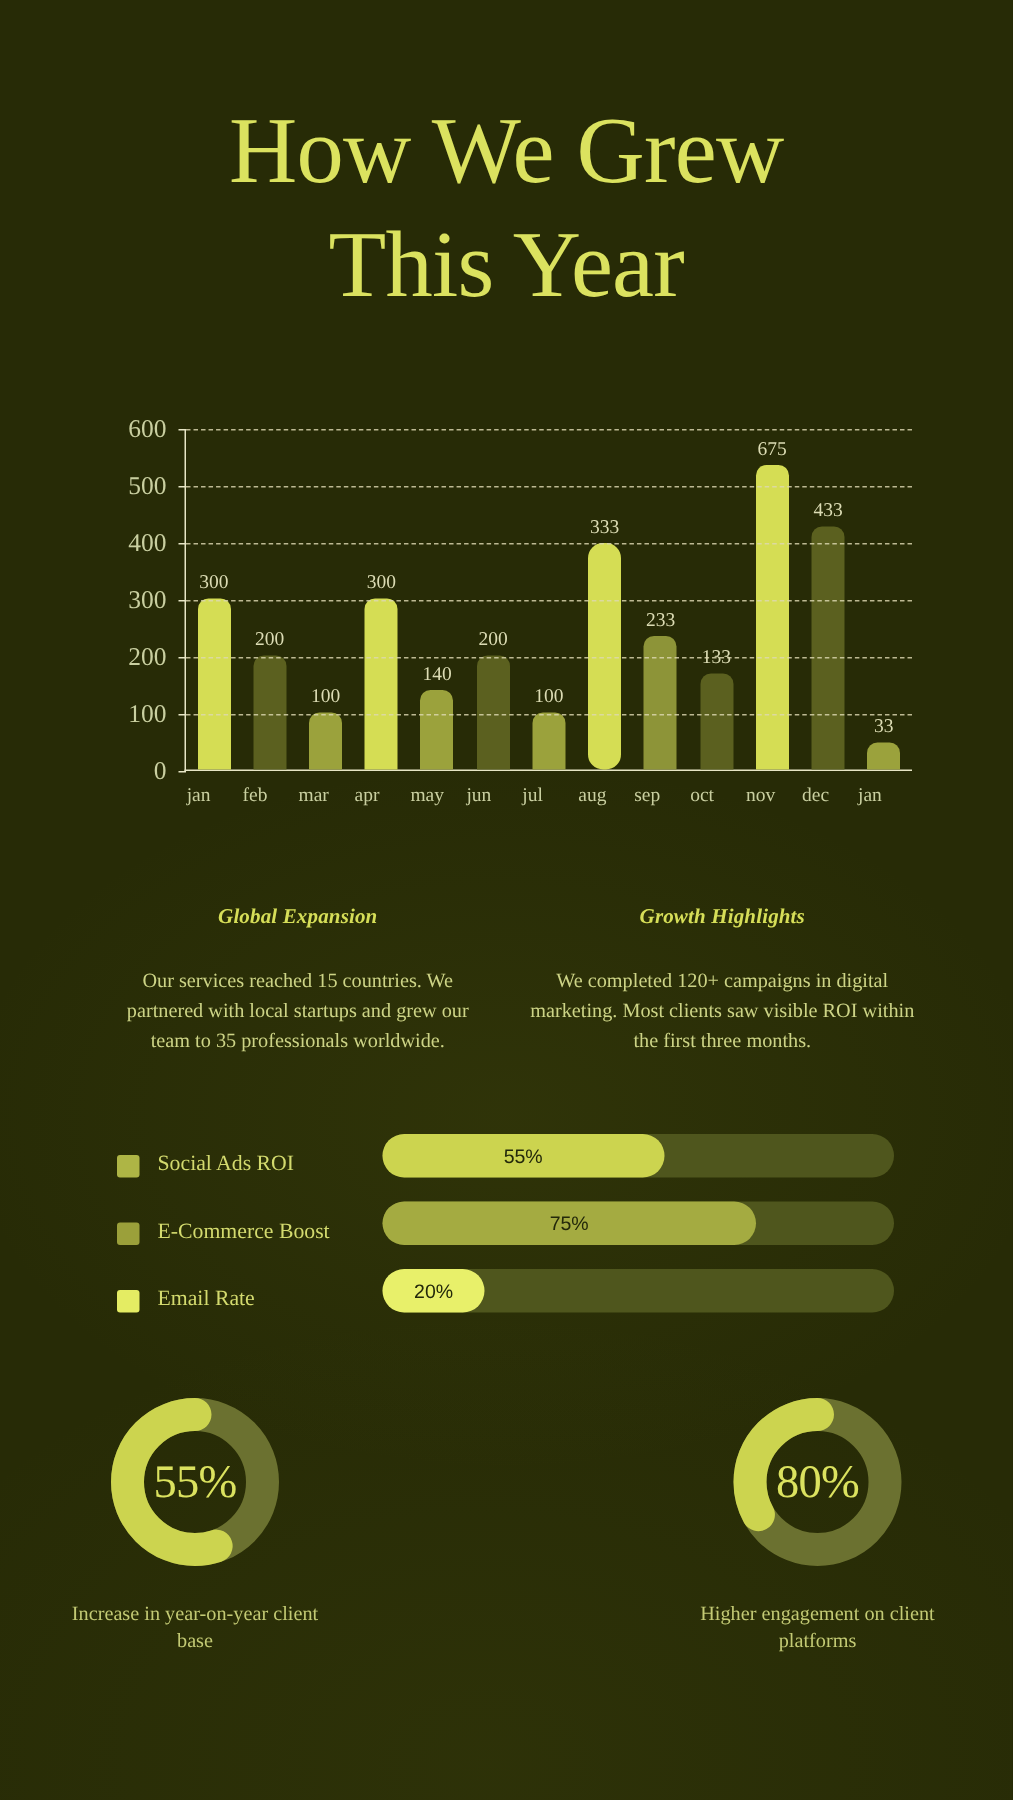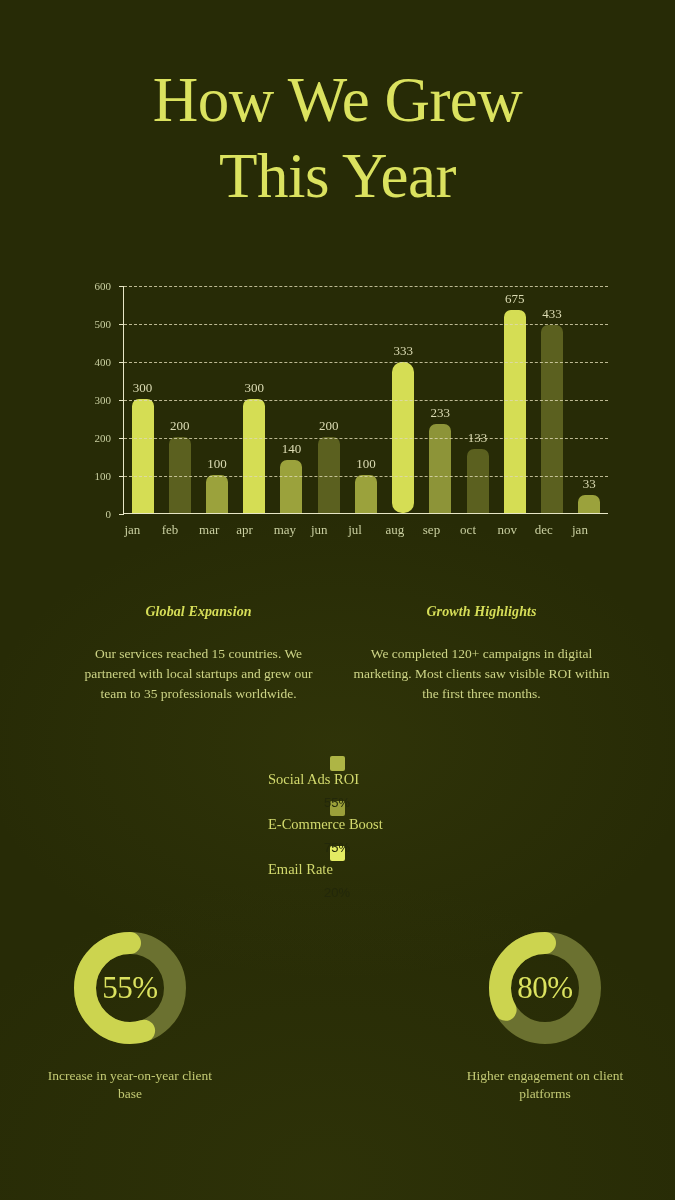--- a/index.html
+++ b/index.html
@@ -57,21 +57,21 @@
   .y-labels {
     position: absolute;
     left: 0;
     top: 0;
     width: 44px;
     height: 228px;
   }
   .y-label {
     position: absolute;
     right: 6px;
-    font-size: 11px;
+    font-size: 17px;
     color: #c9cfa0;
     transform: translateY(-50%);
     text-align: right;
     white-space: nowrap;
   }
   .plot {
     position: absolute;
     left: 50px;
     top: 0;
     width: 485px;
@@ -167,24 +167,23 @@
 
   
   .progress-section {
     position: absolute;
     top: 756px;
     left: 78px;
     width: 518px;
   }
   .progress-row {
     display: flex;
-    align-items: center;
+    align-items: flex-end;
     height: 29px;
     margin-bottom: 16px;
-    flex-direction: column;
   }
   .swatch {
     width: 15px;
     height: 15px;
     border-radius: 2px;
     flex: none;
   }
   .progress-label {
     margin-left: 12px;
     width: 150px;
@@ -325,21 +324,21 @@
             <div class="bar" style="height: 64px; background: rgb(91, 96, 31); text-decoration: underline;">
               <span class="bar-value">133</span>
             </div>
           </div>
           <div class="bar-slot">
             <div class="bar" style="height: 202.54px; background: rgb(213, 221, 84);">
               <span class="bar-value">675</span>
             </div>
           </div>
           <div class="bar-slot">
-            <div class="bar" style="height: 188px; background: rgb(91, 96, 31);">
+            <div class="bar" style="height: 162px; background: rgb(91, 96, 31);">
               <span class="bar-value">433</span>
             </div>
           </div>
           <div class="bar-slot">
             <div class="bar" style="height: 18px; background: rgb(155, 162, 60);">
               <span class="bar-value">33</span>
             </div>
           </div>
         </div>
     <div class="tick" style="top: 228px;"></div>

